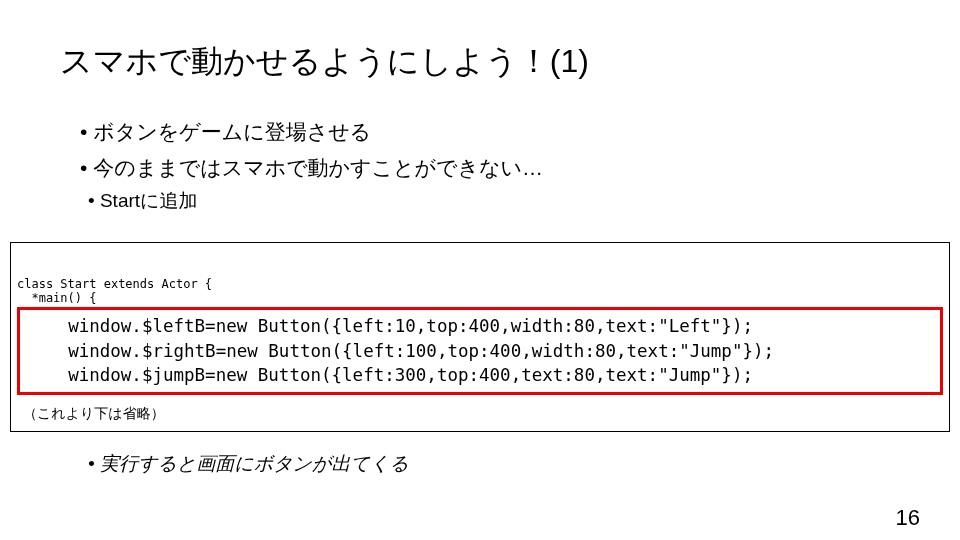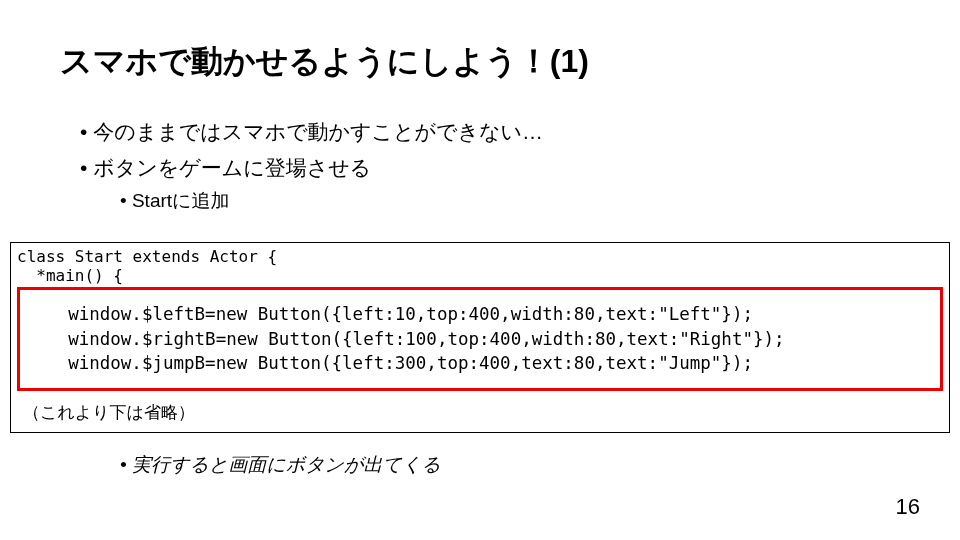--- a/index.html
+++ b/index.html
@@ -10,87 +10,88 @@
     font-family: "MS Gothic", "Yu Gothic", sans-serif;
     background: #fff;
     color: #000;
     position: relative;
   }
   .slide {
     padding: 40px 60px 20px 60px;
   }
   .title {
     font-size: 32px;
-    font-weight: 700;
+    font-weight: 400;
     margin: 0 0 30px 0;
   }
   .bullets {
     font-size: 21px;
     line-height: 1.7;
   }
   .bullet1 {
     margin-left: 20px;
   }
   .bullet2 {
-    margin-left: 60px;
+    margin-left: 28px;
     font-size: 19px;
   }
   .codebox {
     border: 1px solid #000;
     margin: 4px 10px 10px 10px;
     padding: 4px 6px 8px 6px;
     font-family: "MS Gothic", monospace;
   }
   .code-small {
-    font-size: 16px;
+    font-size: 12px;
     line-height: 1.2;
     white-space: pre;
+    margin-top: 30px;
   }
   .highlight-box {
     border: 3px solid #e00;
-    padding: 12px 6px;
+    padding: 4px 6px;
     margin: 2px 0;
   }
   .code-main {
     font-size: 17.5px;
     line-height: 1.4;
     white-space: pre;
     font-family: "MS Gothic", monospace;
   }
   .code-note {
-    font-size: 17px;
+    font-size: 14px;
     margin-top: 10px;
     margin-left: 6px;
   }
   .pagenum {
     position: absolute;
     right: 40px;
-    bottom: 20px;
+    bottom: 9px;
     font-size: 22px;
   }
 </style>
 </head>
 <body>
 
 <div class="slide">
   <h1 class="title">スマホで動かせるようにしよう！(1)</h1>
 
   <div class="bullets">
+    <div class="bullet1">• <span>ボタンをゲームに登場させる</span></div>
     <div class="bullet1">• <span>今のままではスマホで動かすことができない…</span></div>
-    <div class="bullet1">• <span>ボタンをゲームに登場させる</span></div>
     <div class="bullet2">• <span>Startに追加</span></div>
   </div>
 </div>
 
 <div class="codebox">
   <div class="code-small"><span>class Start extends Actor {</span>
 <span>  *main() {</span></div>
   <div class="highlight-box">
 <div class="code-main">    window.$leftB=new Button({left:10,top:400,width:80,text:"Left"});</div>
-<div class="code-main">    window.$rightB=new Button({left:100,top:400,width:80,text:"Right"});</div>
+<div class="code-main">    window.$rightB=new Button({left:100,top:400,width:80,text:"Jump"});</div>
 <div class="code-main">    window.$jumpB=new Button({left:300,top:400,text:80,text:"Jump"});</div>
   </div>
   <div class="code-note">（これより下は省略）</div>
 </div>
 
 <div class="slide" style="padding-top:6px;font-style:italic;">
   <div class="bullets">
     <div class="bullet2">• <span>実行すると画面にボタンが出てくる</span></div>
   </div>
 </div>

